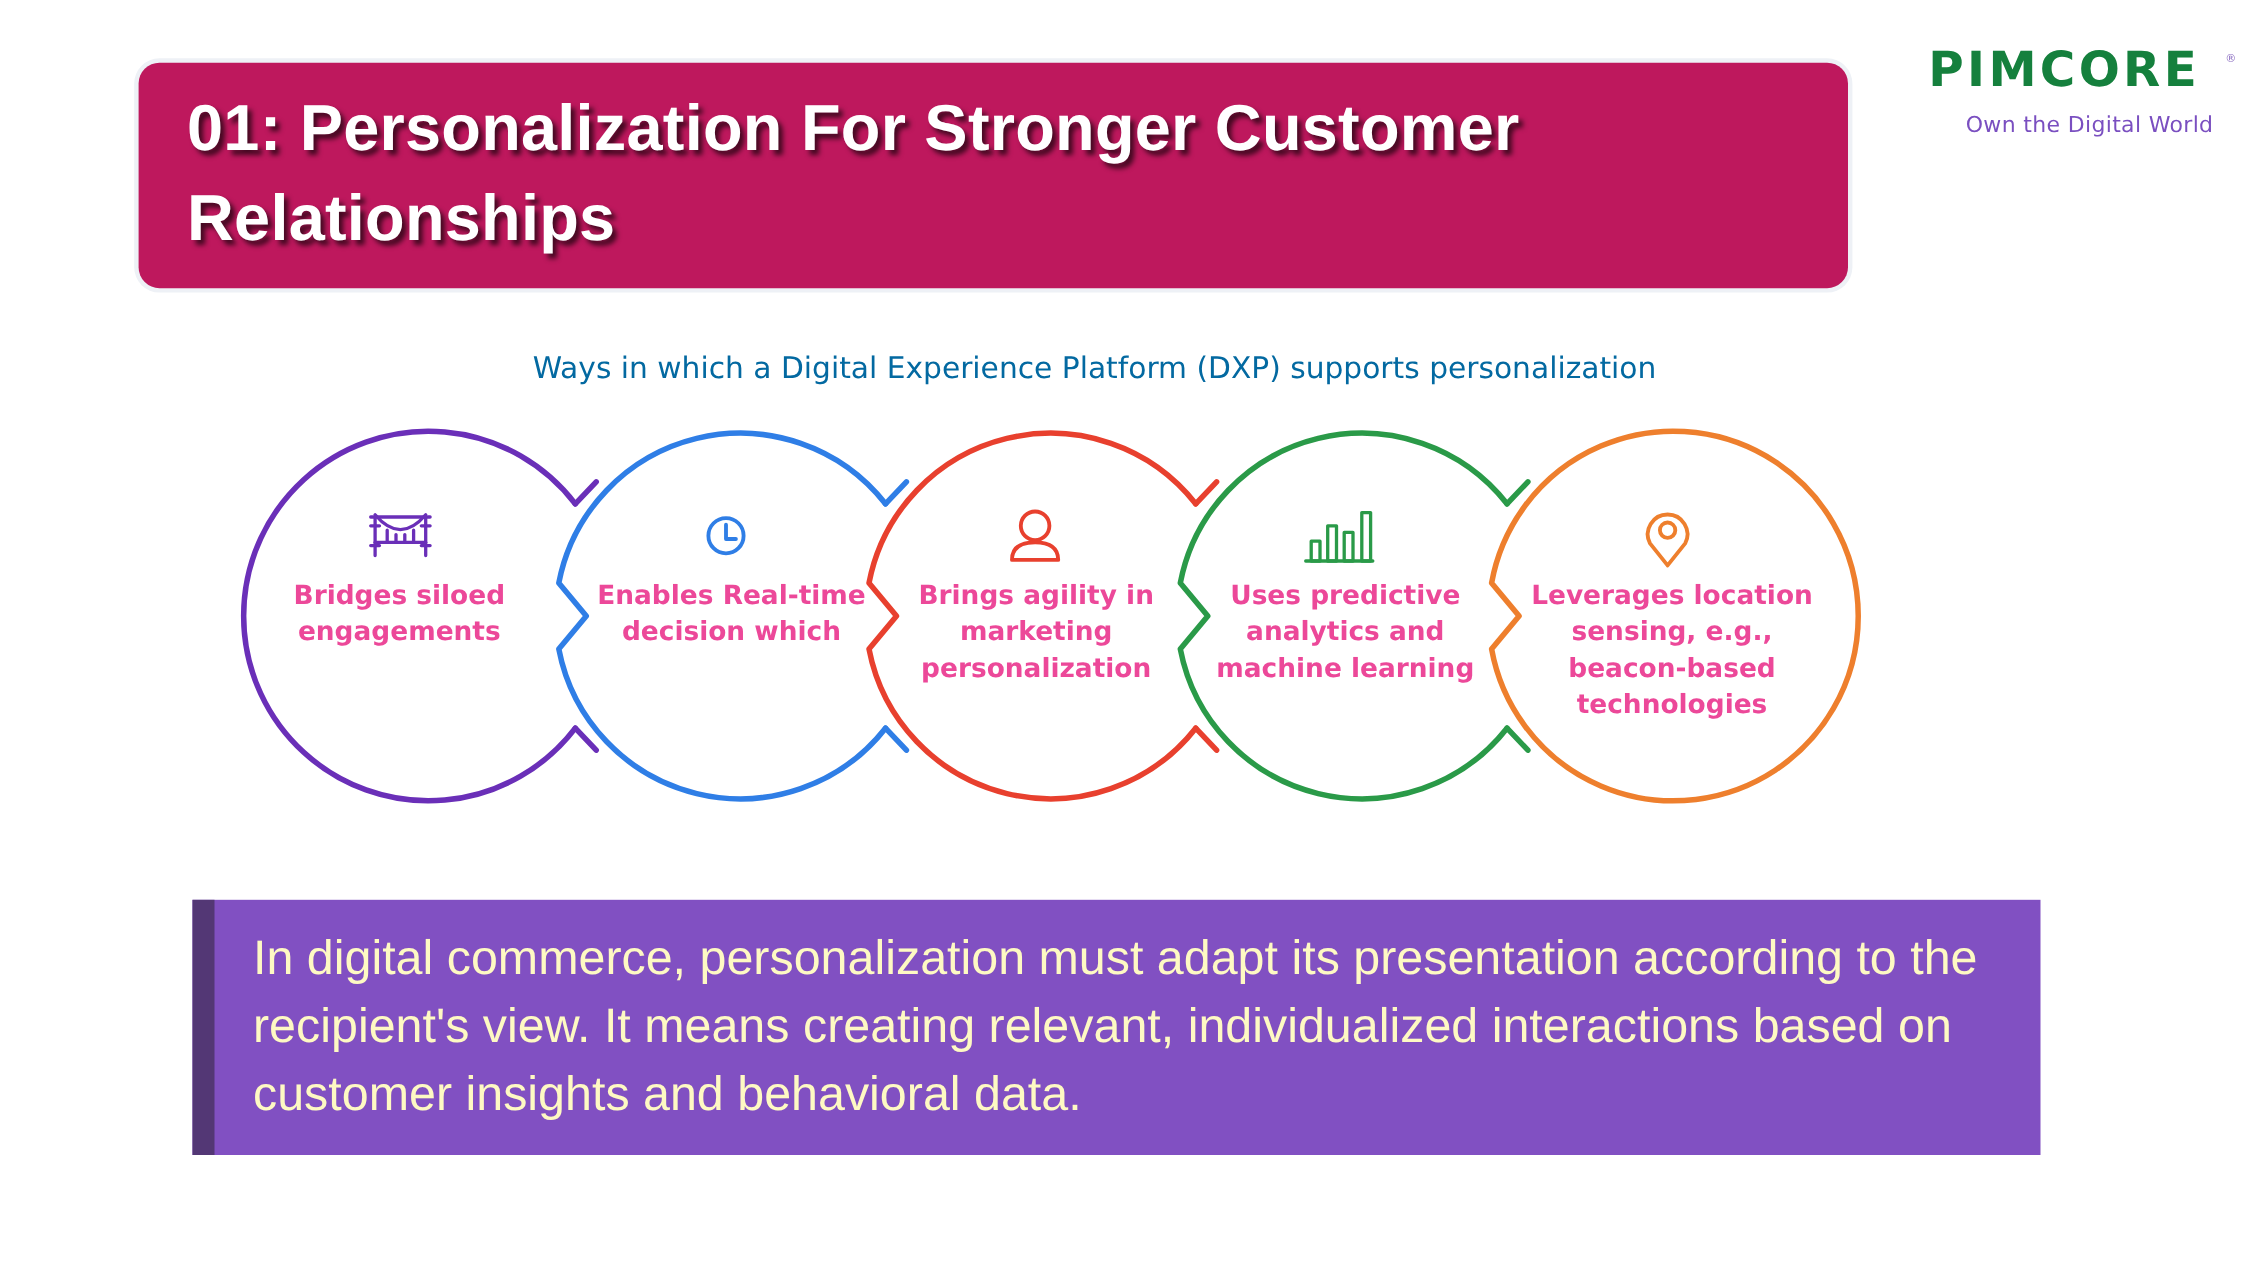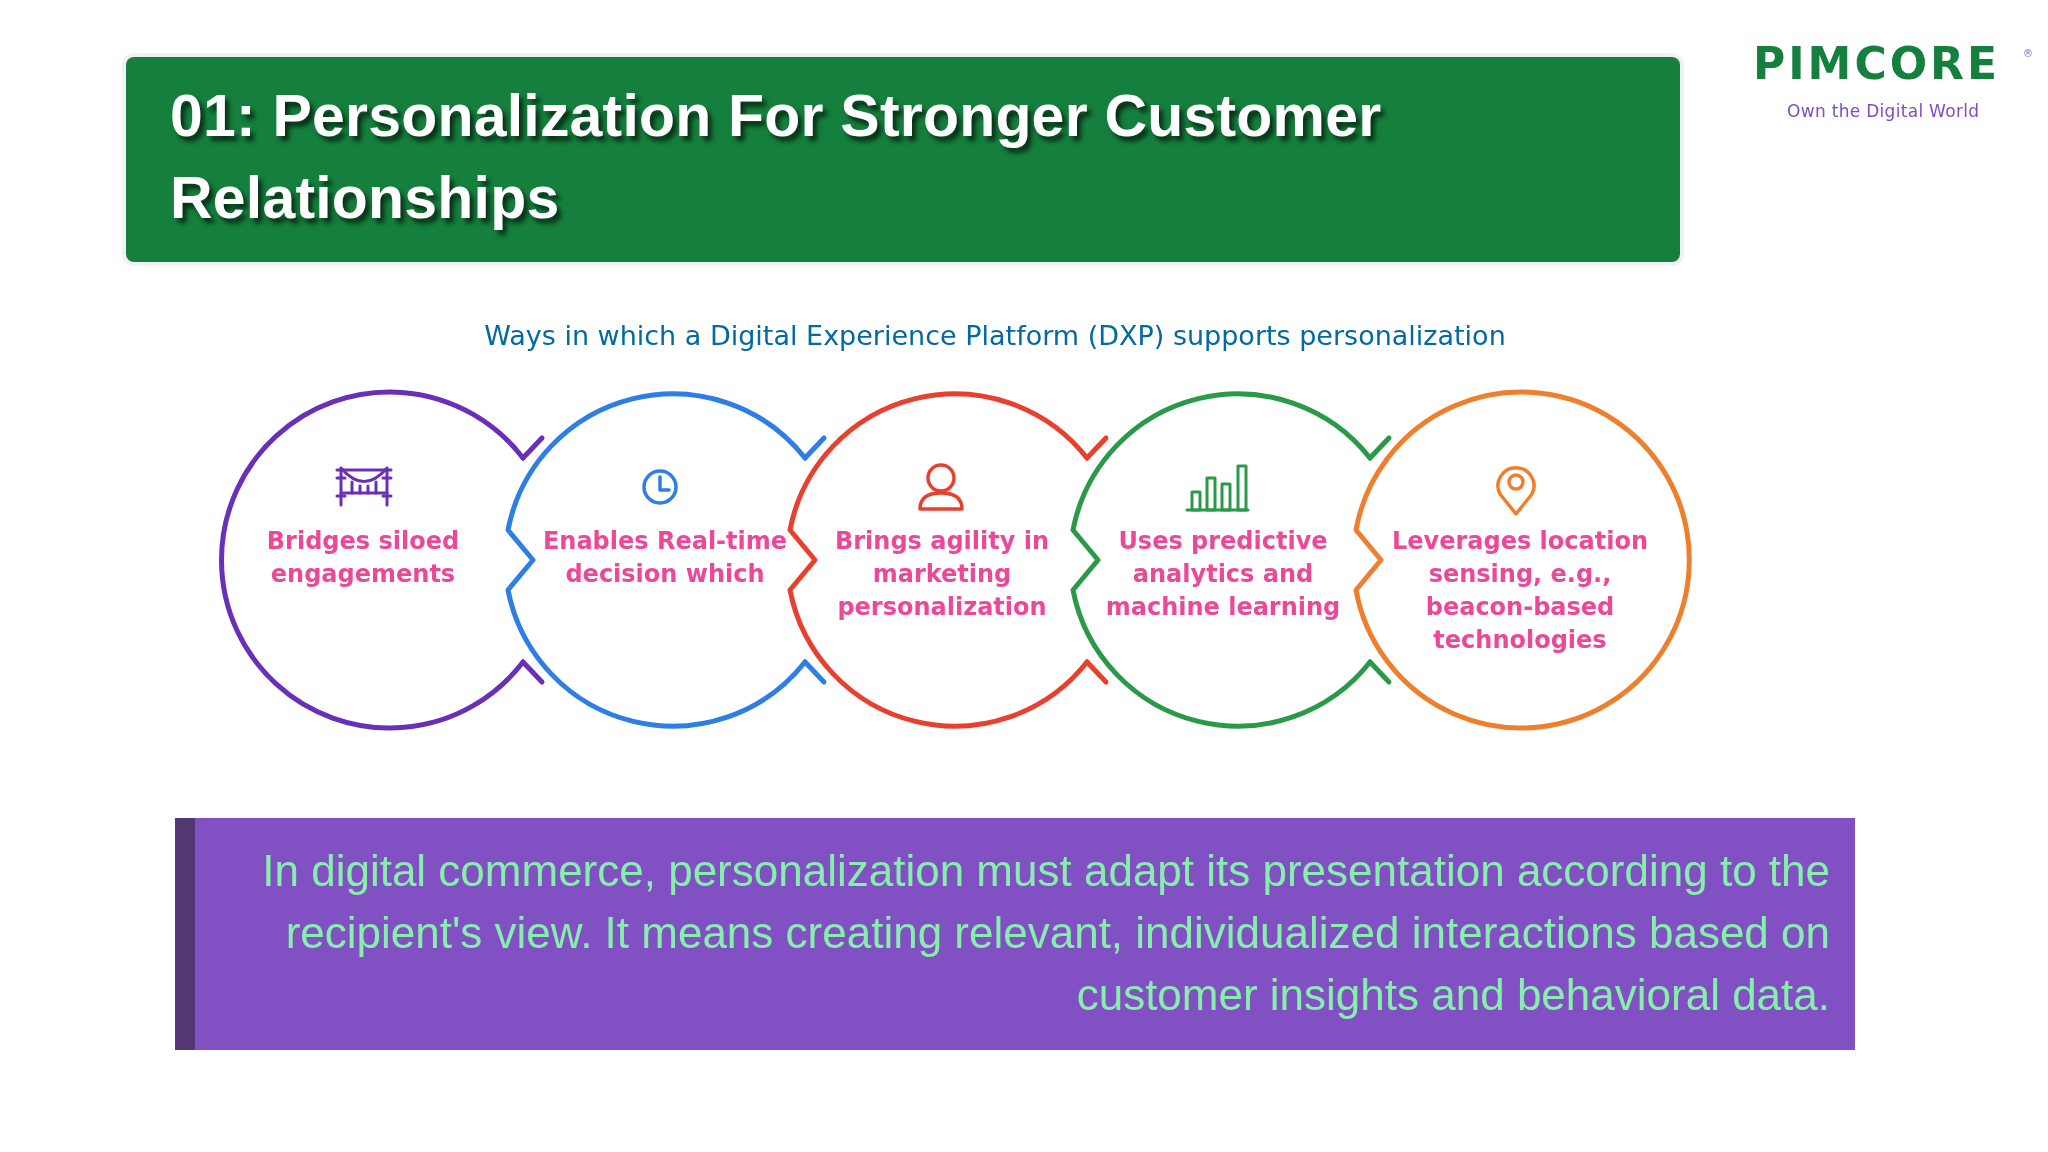--- a/index.html
+++ b/index.html
@@ -2,56 +2,56 @@
 <html><head>
 <meta charset="utf-8">
 <style>
   html, body { margin:0; padding:0; }
   body {
     width:2048px; height:1152px; background:#ffffff; position:relative; overflow:hidden;
     font-family:"Liberation Sans", sans-serif;
   }
   .title-banner {
     position:absolute; left:126px; top:57px; width:1554px; height:205px;
-    background:#15803d; border-radius:8px; box-sizing:border-box;
+    background:#be185d; border-radius:19px; box-sizing:border-box;
     box-shadow:0 0 0 4px #eef1f6;
   }
   .title-text {
     position:absolute; left:44px; top:18px; width:1400px;
     color:#ffffff; font-family:"Liberation Sans", sans-serif; font-weight:bold;
     font-size:59px; line-height:82px; letter-spacing:0.2px;
     text-shadow:4px 5px 5px rgba(0,0,0,0.65);
   }
   .logo { position:absolute; left:1745px; top:38px; width:290px; height:90px; }
   .logo-word {
     position:absolute; left:8px; top:0; font-family:"DejaVu Sans", sans-serif; font-weight:bold;
     font-size:44px; color:#15803d; letter-spacing:3px;
   }
   .logo-reg { position:absolute; left:278px; top:10px; font-size:10px; color:#8a6cc0; font-family:"DejaVu Sans", sans-serif; }
   .logo-tag {
-    position:absolute; left:42px; top:63px; font-size:17px; color:#7a4fc0;
+    position:absolute; left:42px; top:63px; font-size:20px; color:#7a4fc0;
     font-family:"DejaVu Sans", sans-serif; letter-spacing:0.3px;
   }
   .diagram-caption {
     position:absolute; left:0; width:1990px; top:320px; text-align:center;
     color:#0369a1; font-size:27px; font-family:"DejaVu Sans", sans-serif; font-weight:normal;
   }
   .diagram { position:absolute; left:0; top:0; width:2048px; height:1152px; }
   .step-label {
     position:absolute; width:260px; text-align:center; color:#ec4899;
     font-family:"DejaVu Sans", sans-serif; font-weight:bold; font-size:24px; line-height:33px;
   }
   .callout {
     position:absolute; left:175px; top:818px; width:1680px; height:232px;
     background:#8150c2; box-sizing:border-box;
   }
   .callout-bar { position:absolute; left:0; top:0; width:20px; height:100%; background:#533775; }
   .callout-text {
-    position:absolute; left:55px; top:22px; width:1600px; color:#86efac;
-    font-family:"Liberation Sans", sans-serif; font-size:44px; line-height:62px;text-align:right;
+    position:absolute; left:55px; top:22px; width:1600px; color:#fef9c3;
+    font-family:"Liberation Sans", sans-serif; font-size:44px; line-height:62px;
   }
 </style>
 </head>
 <body>
 
 <div class="title-banner">
   <div class="title-text">01: Personalization For Stronger Customer Relationships</div>
 </div>
 
 <div class="logo">

